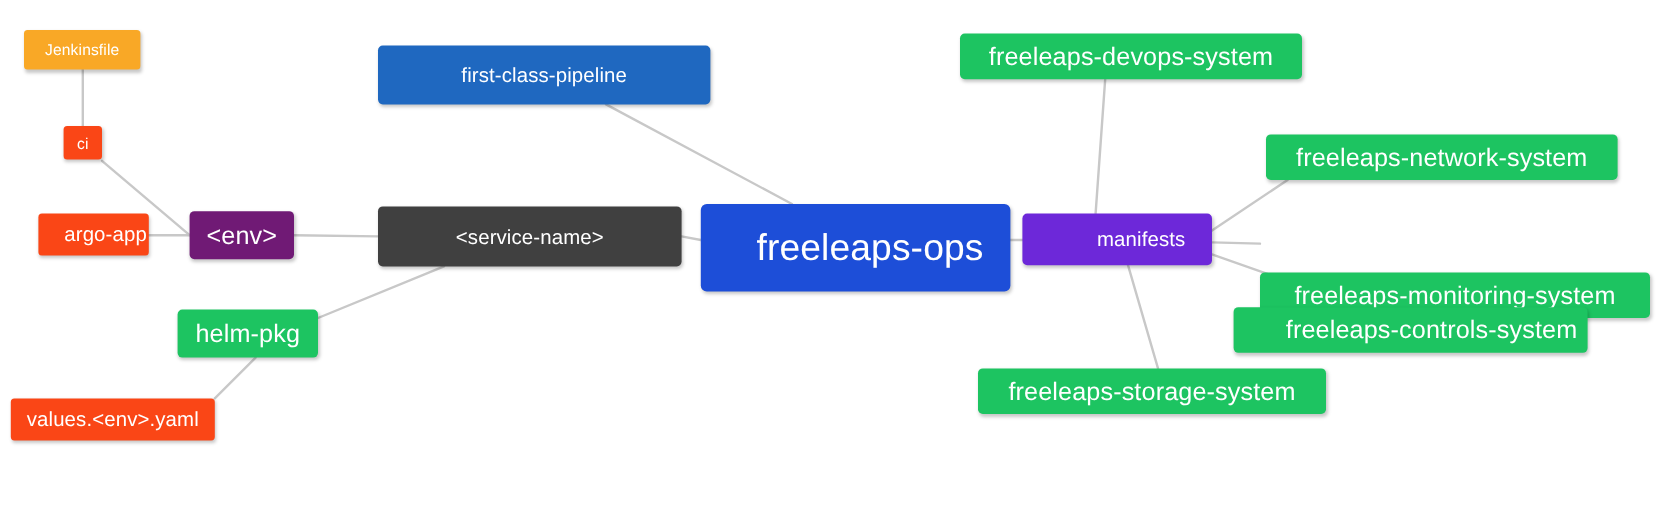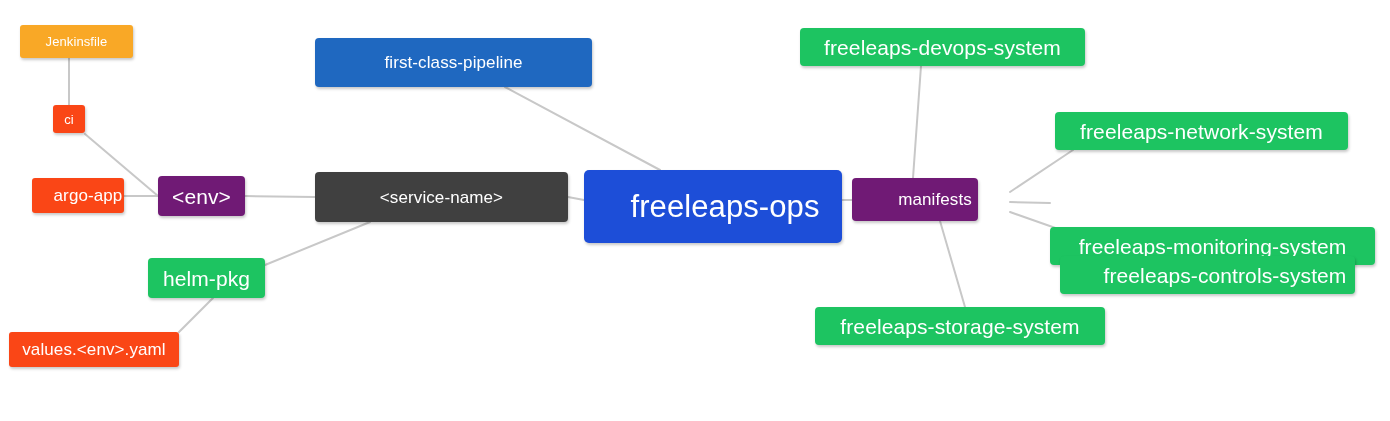--- a/index.html
+++ b/index.html
@@ -63,29 +63,29 @@
       <line x1="568" y1="197" x2="584" y2="200" stroke="#c8c8c8" stroke-width="2" stroke-linecap="round"></line>
       <line x1="505" y1="87" x2="660" y2="170" stroke="#c8c8c8" stroke-width="2" stroke-linecap="round"></line>
       <line x1="842" y1="200" x2="852" y2="200" stroke="#c8c8c8" stroke-width="2" stroke-linecap="round"></line>
       <line x1="913" y1="178" x2="921" y2="66" stroke="#c8c8c8" stroke-width="2" stroke-linecap="round"></line>
       <line x1="1010" y1="192" x2="1073" y2="150" stroke="#c8c8c8" stroke-width="2" stroke-linecap="round"></line>
       <line x1="1010" y1="202" x2="1050" y2="203" stroke="#c8c8c8" stroke-width="2" stroke-linecap="round"></line>
       <line x1="1010" y1="212" x2="1135" y2="256" stroke="#c8c8c8" stroke-width="2" stroke-linecap="round"></line>
       <line x1="940" y1="221" x2="965" y2="307" stroke="#c8c8c8" stroke-width="2" stroke-linecap="round"></line>
     </svg>
   <div id="node-layer">
-      <div class="node tier-tiny" style="left: 20px; top: 25px; width: 113px; height: 33px; background: rgb(249, 168, 38);">Jenkinsfile</div>
+      <div class="node tier-tiny" style="left: 20px; top: 25px; width: 97px; height: 33px; background: rgb(249, 168, 38);">Jenkinsfile</div>
       <div class="node tier-tiny" style="left: 53px; top: 105px; width: 32px; height: 28px; background: rgb(250, 70, 22);">ci</div>
       <div class="node tier-leaf" style="left: 32px; top: 178px; width: 92px; height: 35px; background: rgb(250, 70, 22); padding-left: 20px;">argo-app</div>
       <div class="node tier-sub" style="left: 158px; top: 176px; width: 87px; height: 40px; background: #701a75;">&lt;env&gt;</div>
       <div class="node tier-sub" style="left: 148px; top: 258px; width: 117px; height: 40px; background: rgb(29, 196, 97);">helm-pkg</div>
       <div class="node tier-leaf" style="left: 9px; top: 332px; width: 170px; height: 35px; background: rgb(250, 70, 22);">values.&lt;env&gt;.yaml</div>
       <div class="node tier-main" style="left: 315px; top: 38px; width: 277px; height: 49px; background: rgb(31, 104, 192);">first-class-pipeline</div>
       <div class="node tier-main" style="left: 315px; top: 172px; width: 253px; height: 50px; background: #404040;">&lt;service-name&gt;</div>
       <div class="node tier-root" style="left: 584px; top: 170px; width: 258px; height: 73px; background: #1d4ed8; padding-left: 24px;">freeleaps-ops</div>
-      <div class="node tier-main" style="left: 852px; top: 178px; width: 126px; height: 43px; background: #701a75; padding-left: 40px;">manifests</div>
+      <div class="node tier-main" style="left: 852px; top: 178px; width: 158px; height: 43px; background: #6d28d9; padding-left: 40px;">manifests</div>
       <div class="node tier-sub" style="left: 800px; top: 28px; width: 285px; height: 38px; background: rgb(29, 196, 97);">freeleaps-devops-system</div>
       <div class="node tier-sub" style="left: 1055px; top: 112px; width: 293px; height: 38px; background: rgb(29, 196, 97);">freeleaps-network-system</div>
       <div class="node tier-sub" style="left: 1050px; top: 187px; width: 325px; height: 38px; background: rgb(29, 196, 97); margin-top: 40px;">freeleaps-monitoring-system</div>
-      <div class="node tier-sub" style="left: 1060px; top: 256px; width: 295px; height: 38px; background: rgb(29, 196, 97); padding-left: 35px;">freeleaps-controls-system</div>
+      <div class="node tier-sub" style="left: 1028px; top: 256px; width: 295px; height: 38px; background: rgb(29, 196, 97); padding-left: 35px;">freeleaps-controls-system</div>
       <div class="node tier-sub" style="left: 815px; top: 307px; width: 290px; height: 38px; background: rgb(29, 196, 97);">freeleaps-storage-system</div>
     </div>
 </div>
 
 </body></html>

